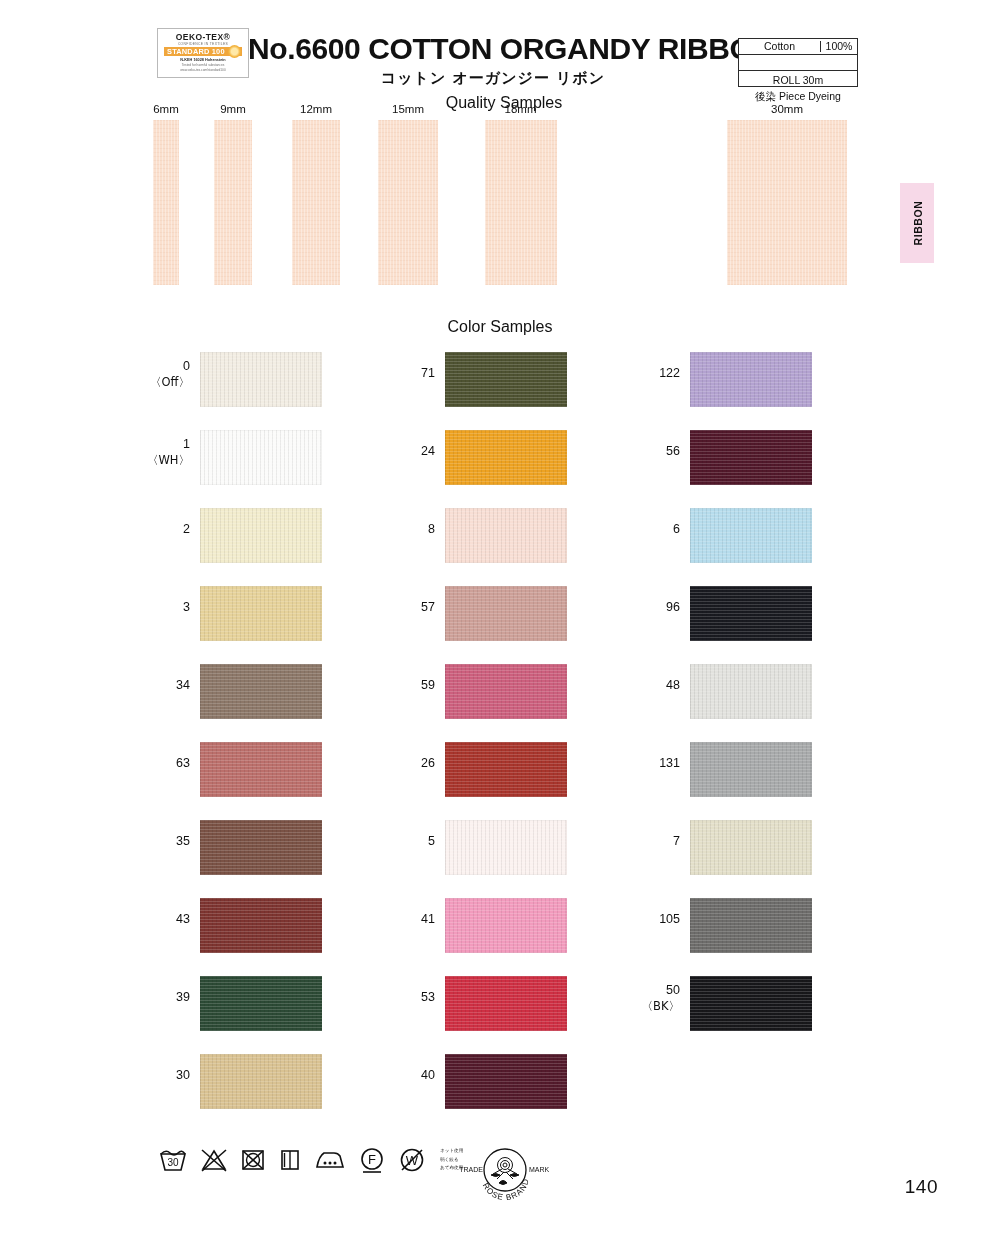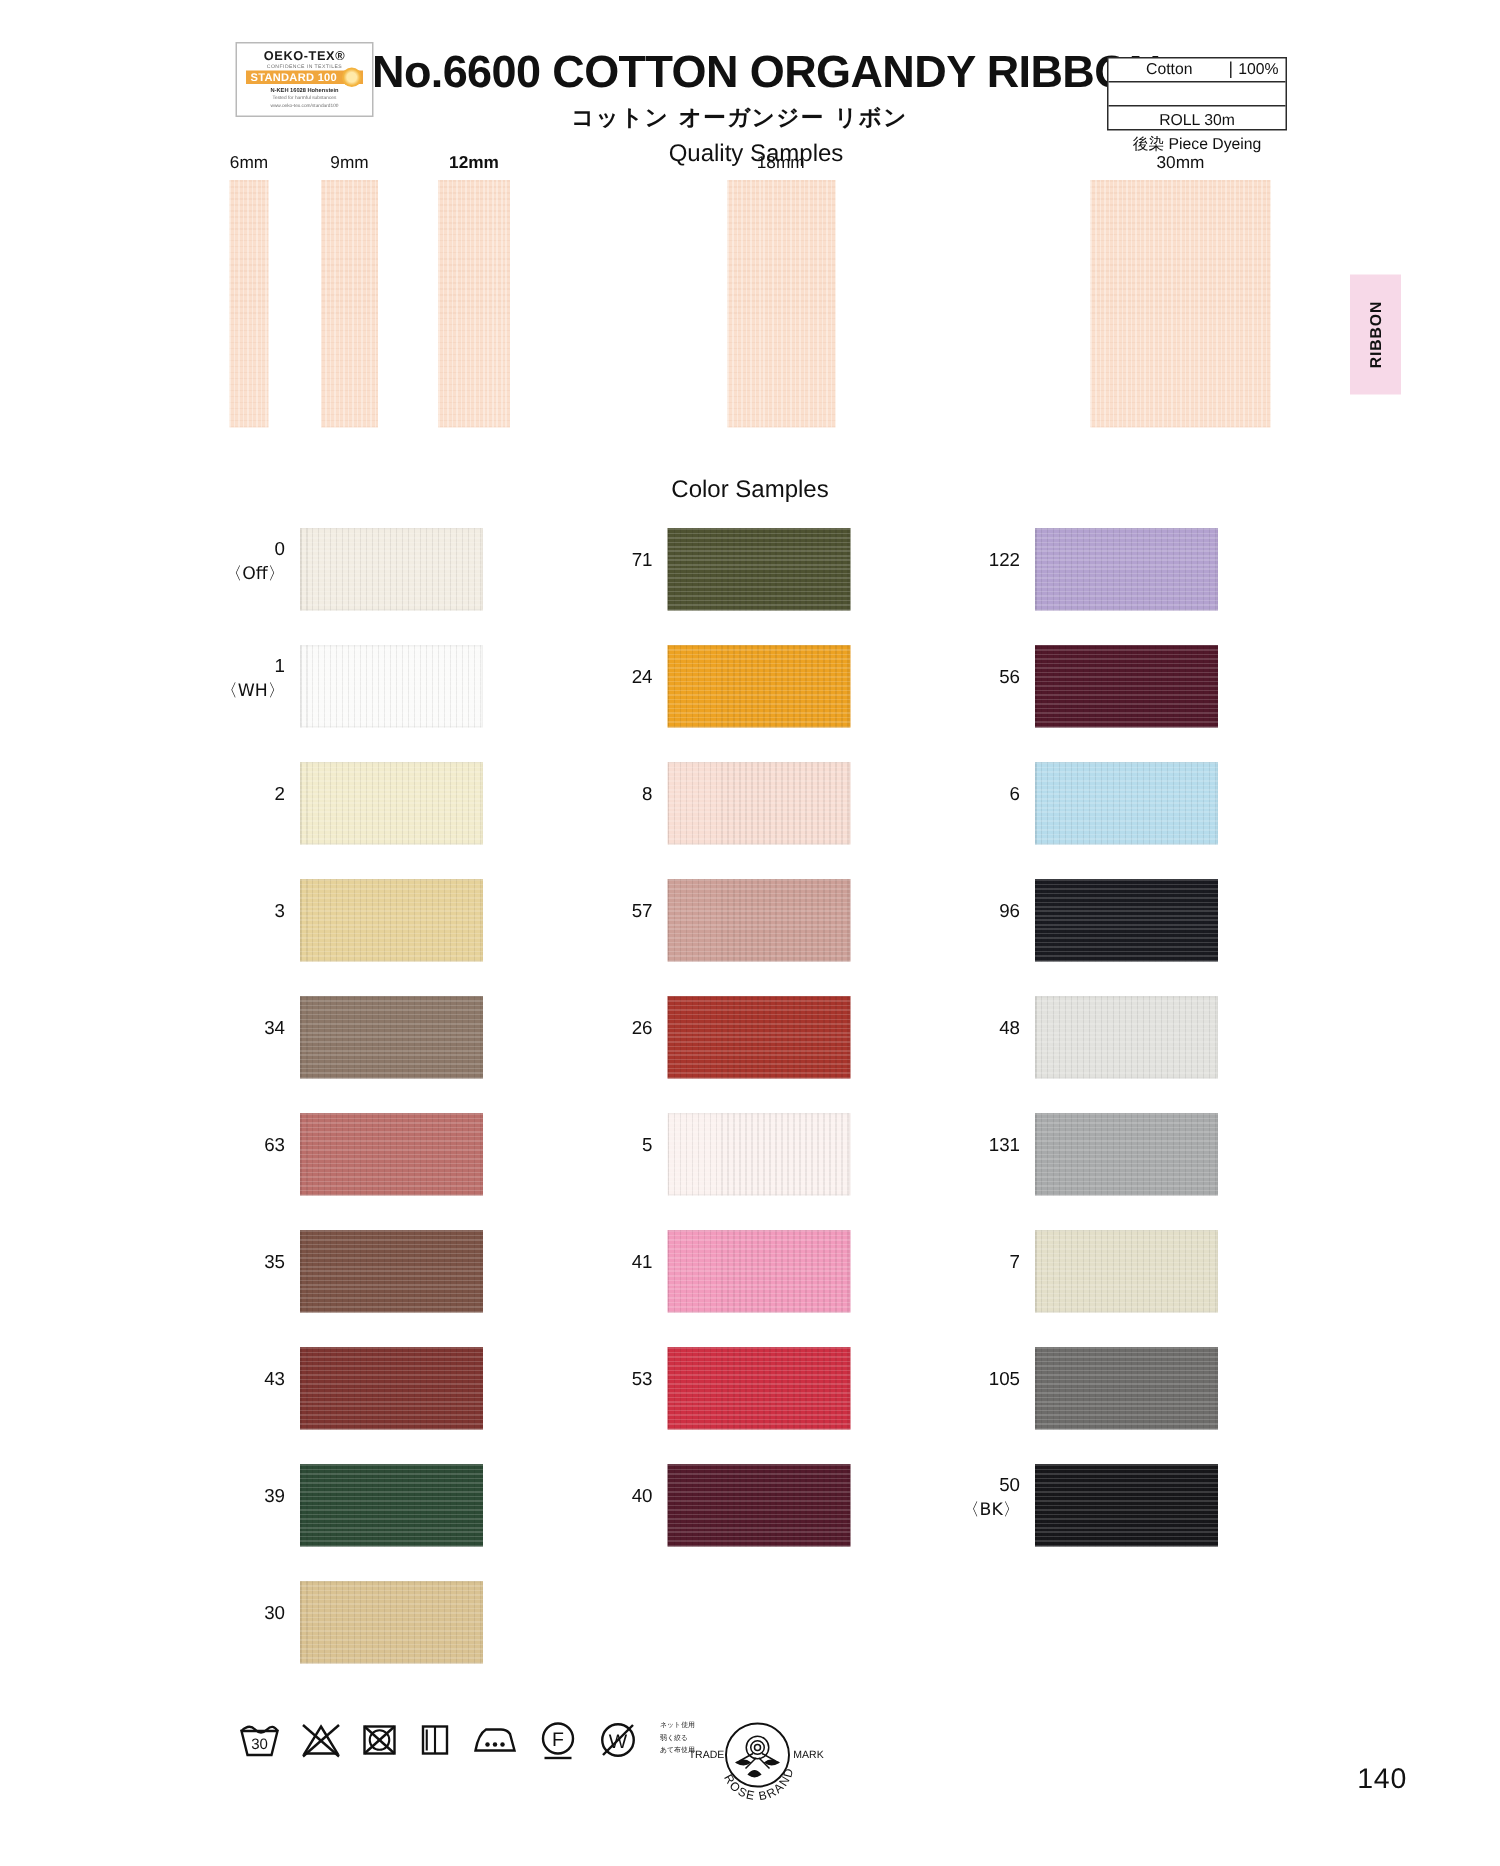--- a/index.html
+++ b/index.html
@@ -155,23 +155,27 @@
 
   <div class="q-wrap" id="quality-wrap">
       <div class="q-item" style="left: 143px; width: 46px;">
         <div class="q-label">6mm</div>
         <div class="q-strip" style="width: 26px; background-color: rgb(250, 223, 205);"></div>
       </div>
       <div class="q-item" style="left: 210px; width: 46px;">
         <div class="q-label">9mm</div>
         <div class="q-strip" style="width: 38px; background-color: rgb(250, 223, 205);"></div>
       </div>
-      <div class="q-item" style="left: 283px; width: 66px; font-weight: bold;">
+      <div class="q-item" style="left: 283px; width: 66px;">
         <div class="q-label">12mm</div>
         <div class="q-strip" style="width: 48px; background-color: rgb(250, 223, 205);"></div>
+      </div>
+      <div class="q-item" style="left: 378px; width: 60px;">
+        <div class="q-label">15mm</div>
+        <div class="q-strip" style="width: 60px; background-color: rgb(250, 223, 205);"></div>
       </div>
       <div class="q-item" style="left: 478px; width: 85px;">
         <div class="q-label">18mm</div>
         <div class="q-strip" style="width: 72px; background-color: rgb(250, 223, 205);"></div>
       </div>
       <div class="q-item" style="left: 727px; width: 120px;">
         <div class="q-label">30mm</div>
         <div class="q-strip" style="width: 120px; background-color: rgb(250, 223, 205);"></div>
       </div>
     </div>
@@ -233,20 +237,24 @@
           <div class="sw-code">24</div>
           <div class="sw-chip" style="background-color: rgb(237, 162, 34);"></div>
         </div>
         <div class="swatch-row">
           <div class="sw-code">8</div>
           <div class="sw-chip" style="background-color: rgb(248, 222, 212);"></div>
         </div>
         <div class="swatch-row">
           <div class="sw-code">57</div>
           <div class="sw-chip" style="background-color: rgb(205, 160, 152);"></div>
+        </div>
+        <div class="swatch-row">
+          <div class="sw-code">59</div>
+          <div class="sw-chip" style="background-color: rgb(204, 95, 125);"></div>
         </div>
         <div class="swatch-row">
           <div class="sw-code">26</div>
           <div class="sw-chip" style="background-color: rgb(168, 53, 44);"></div>
         </div>
         <div class="swatch-row">
           <div class="sw-code">5</div>
           <div class="sw-chip" style="background-color: rgb(251, 242, 240);"></div>
         </div>
         <div class="swatch-row">

